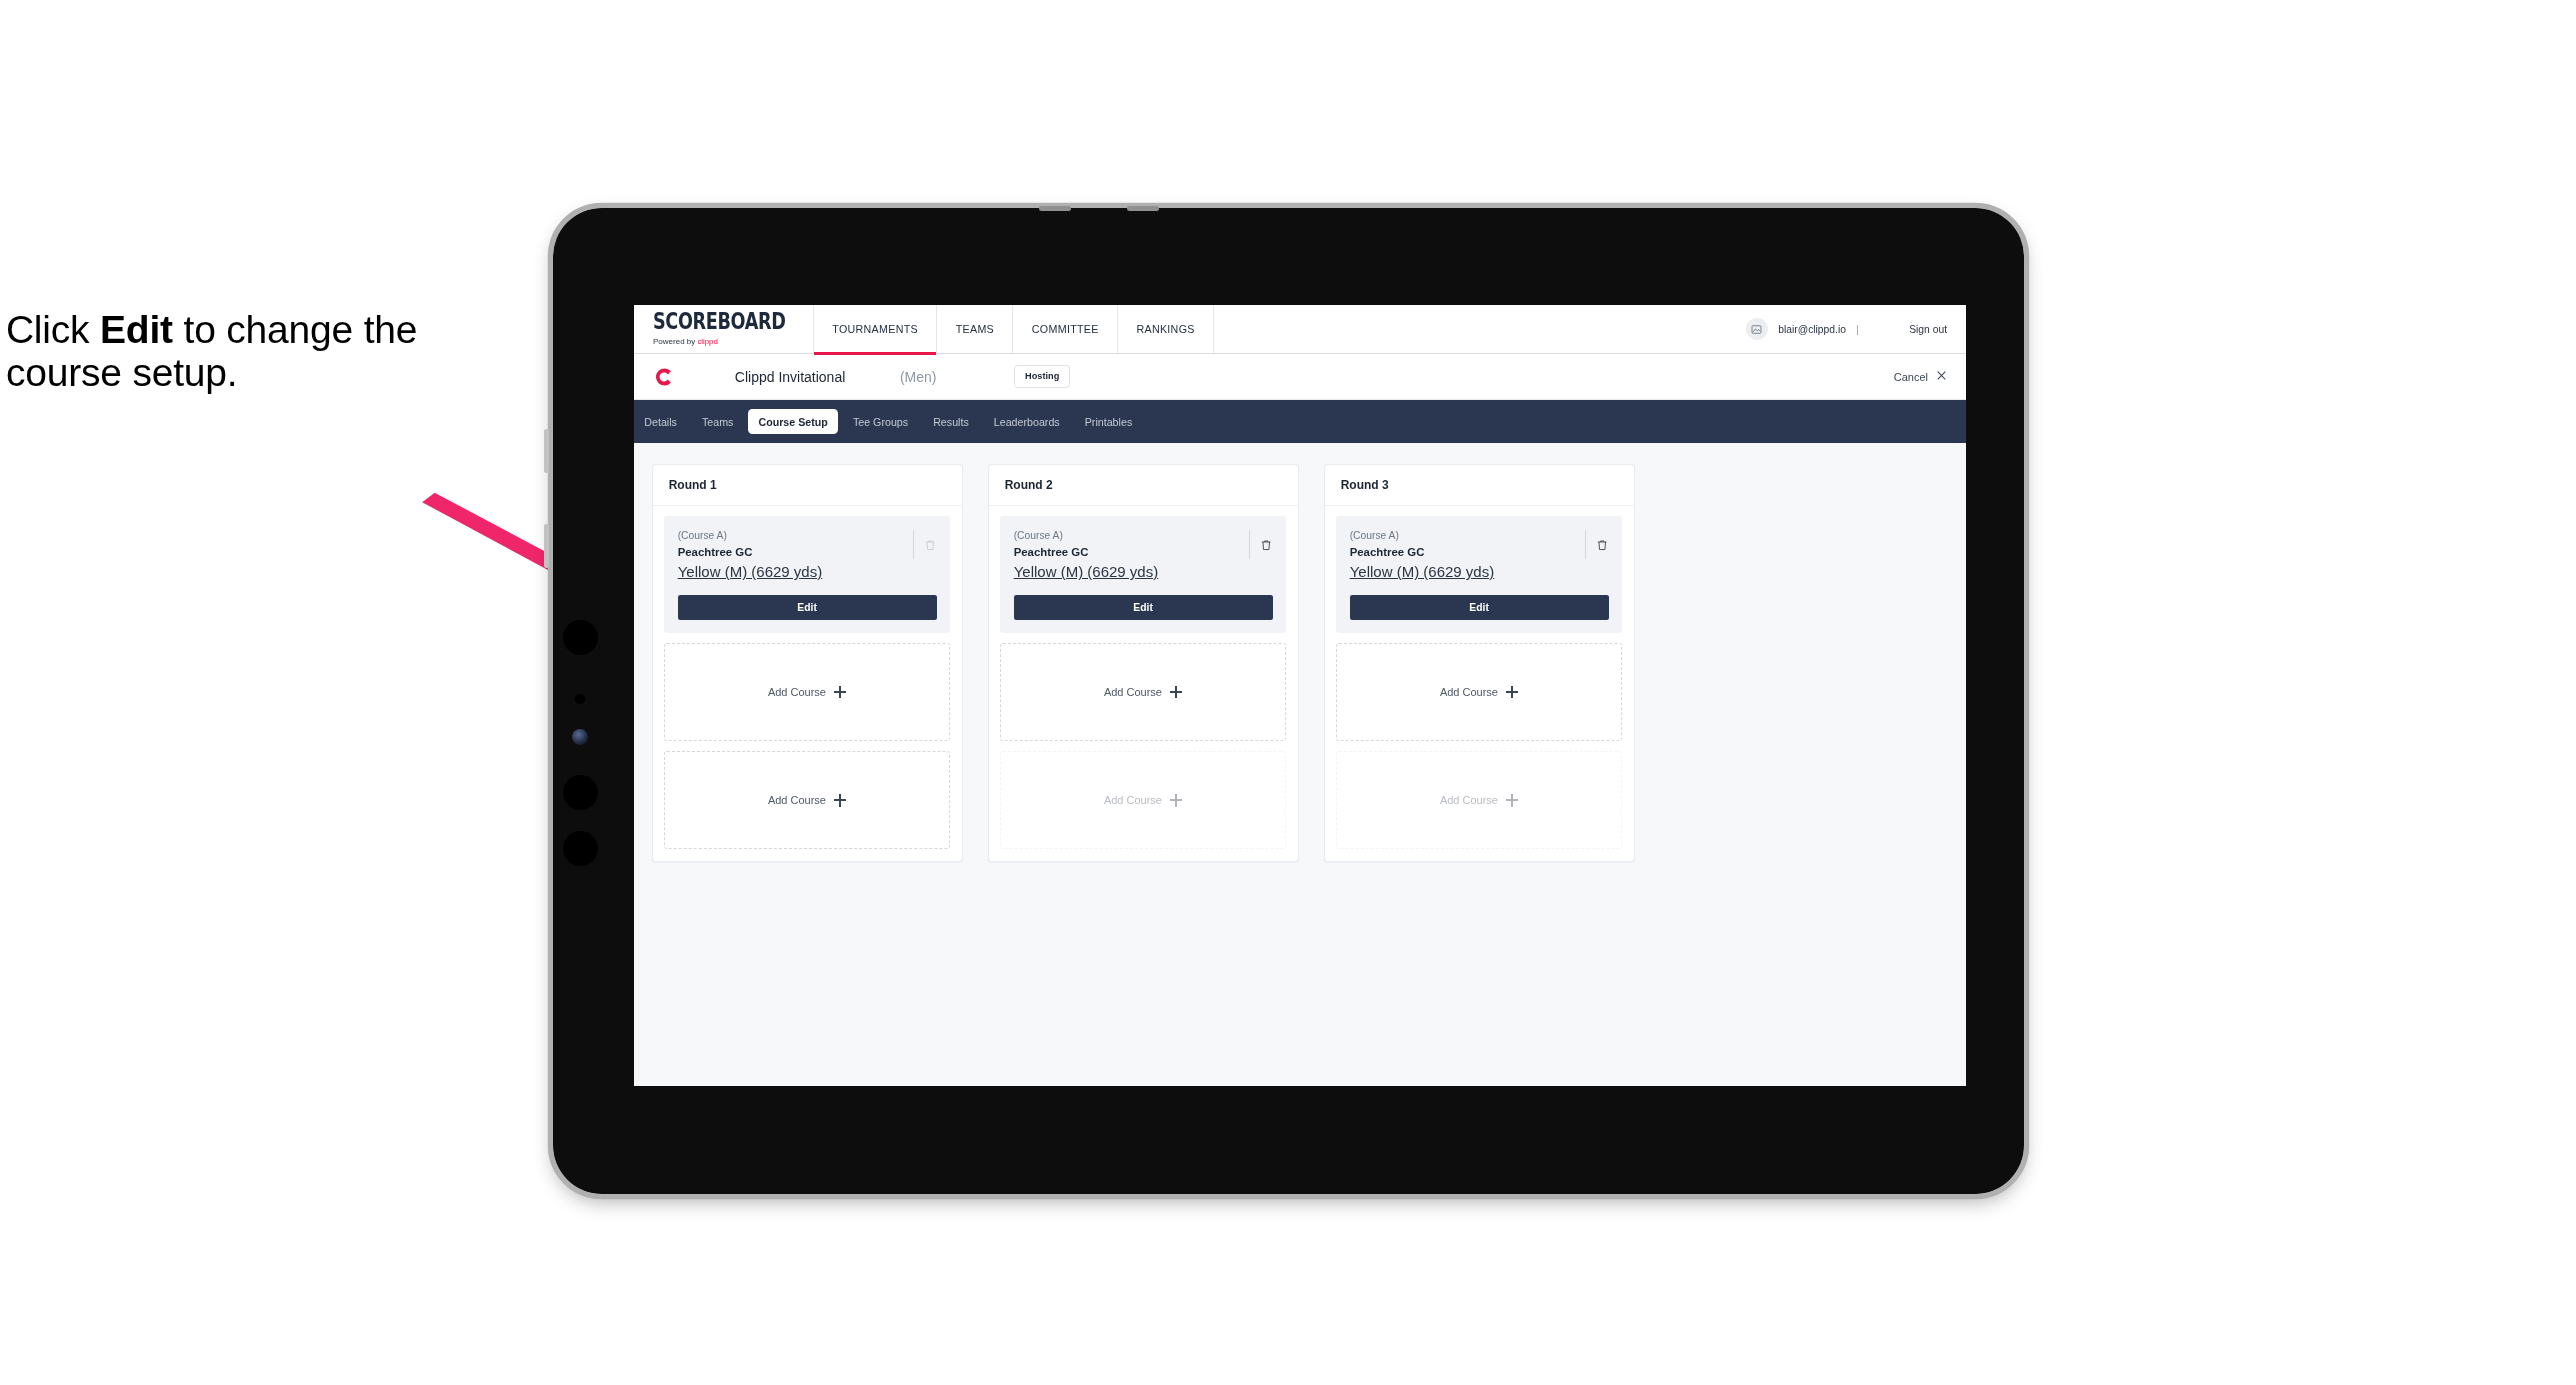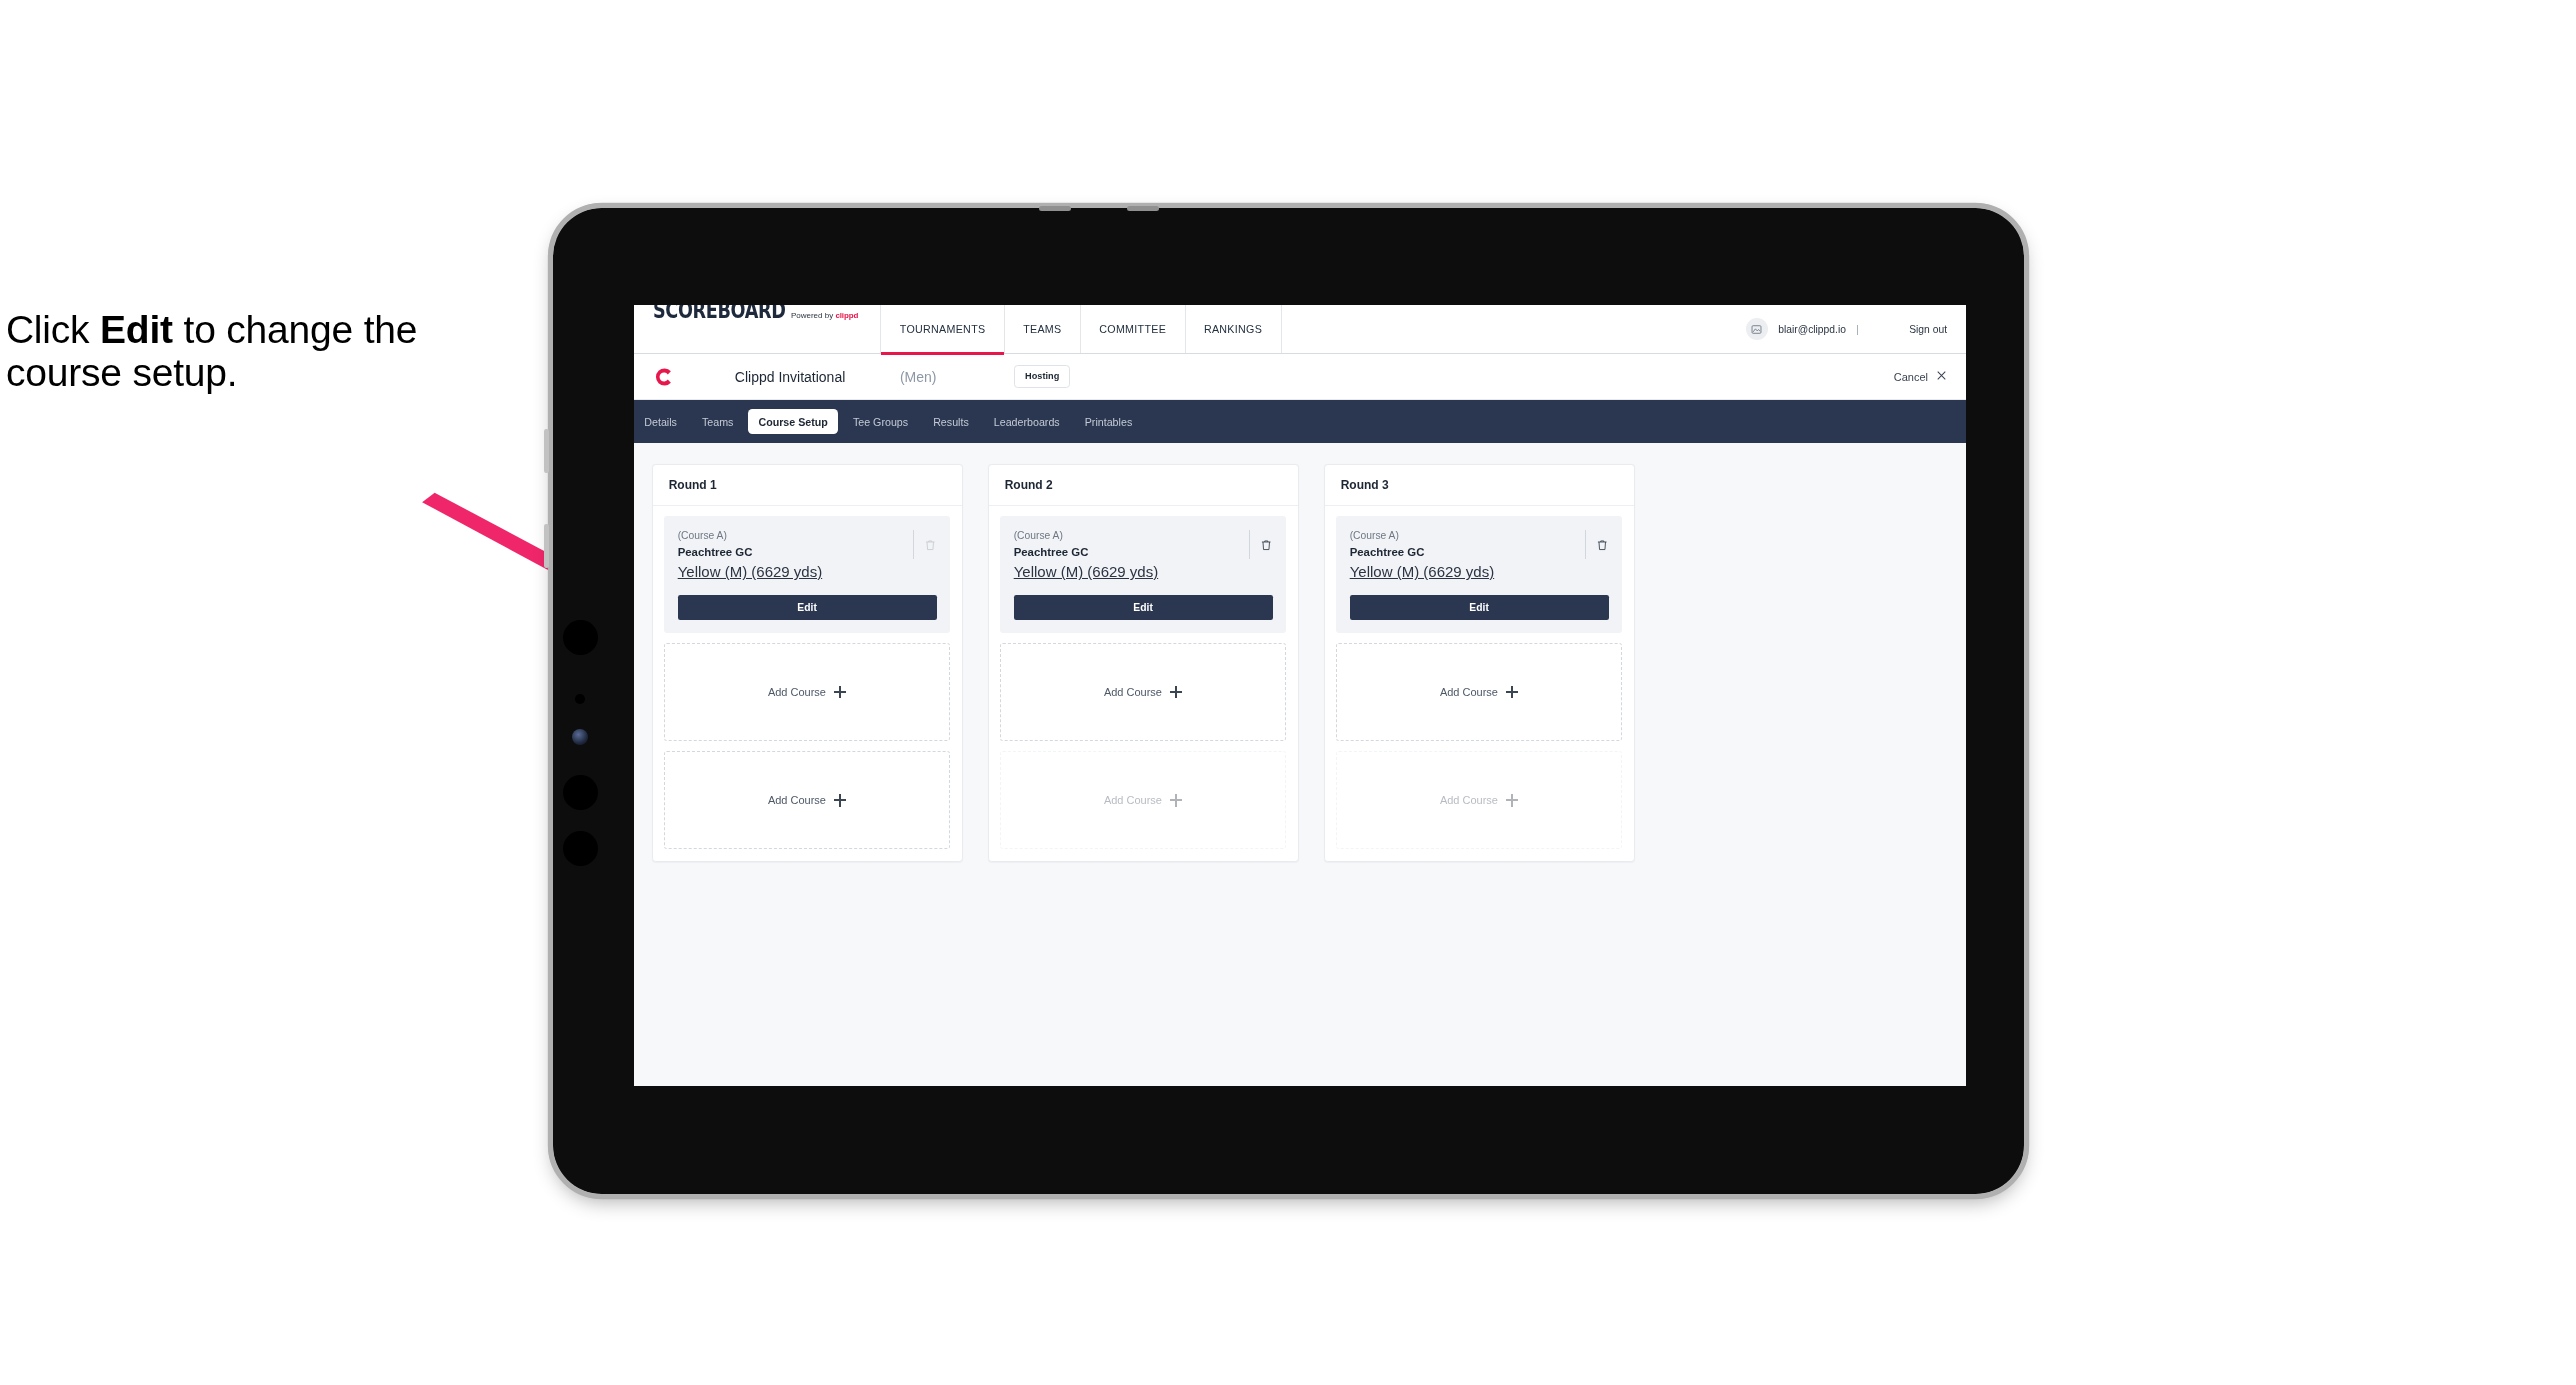--- a/index.html
+++ b/index.html
@@ -87,21 +87,21 @@
 
   
   .topnav {
     height: 49px;
     background: #ffffff;
     border-bottom: 1.5px solid #d7dce1;
     display: flex; align-items: stretch;
     position: relative;
   }
   .brand {
-    display: flex; flex-direction: row; justify-content: center;
+    display: flex; flex-direction: column; justify-content: center;
     padding: 0 22px 0 19px;
     border-right: 0.7px solid #e3e7eb;
   }
   .brand-word {
     font-family: "DejaVu Sans", sans-serif;
     font-weight: 700;
     font-size: 18.4px;
     letter-spacing: -0.4px;
     color: #1e2a3c;
     line-height: 1;
@@ -109,21 +109,21 @@
     transform-origin: left center;
   }
   .brand-sub {
     margin-top: 6.6px;
     font-size: 8px;
     color: #2c3440;
     line-height: 1;
     white-space: nowrap;
   }
   .brand-sub .clippd {
-    color: #e8174b; font-weight: 700; letter-spacing: -0.1px;
+    color: #e8174b; font-weight: 400; letter-spacing: -0.1px;
   }
   .nav-items { display: flex; align-items: stretch; }
   .nav-item {
     display: flex; align-items: center;
     padding: 0 18.4px;
     font-size: 10.7px;
     letter-spacing: 0.3px;
     color: #22303f;
     border-right: 0.7px solid #e3e7eb;
     position: relative;

